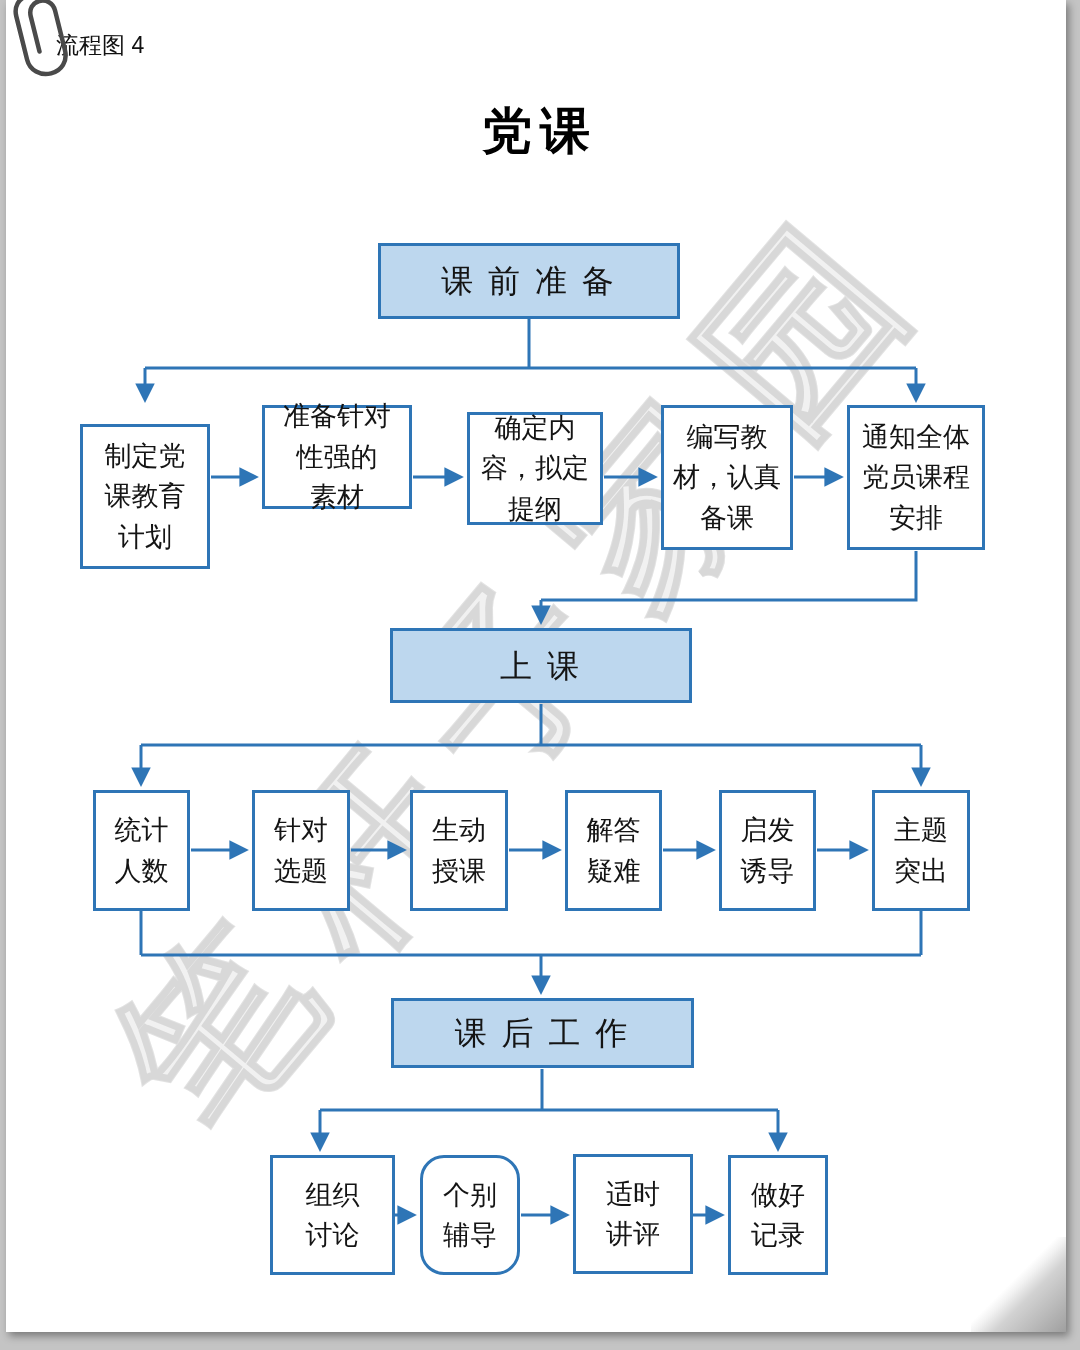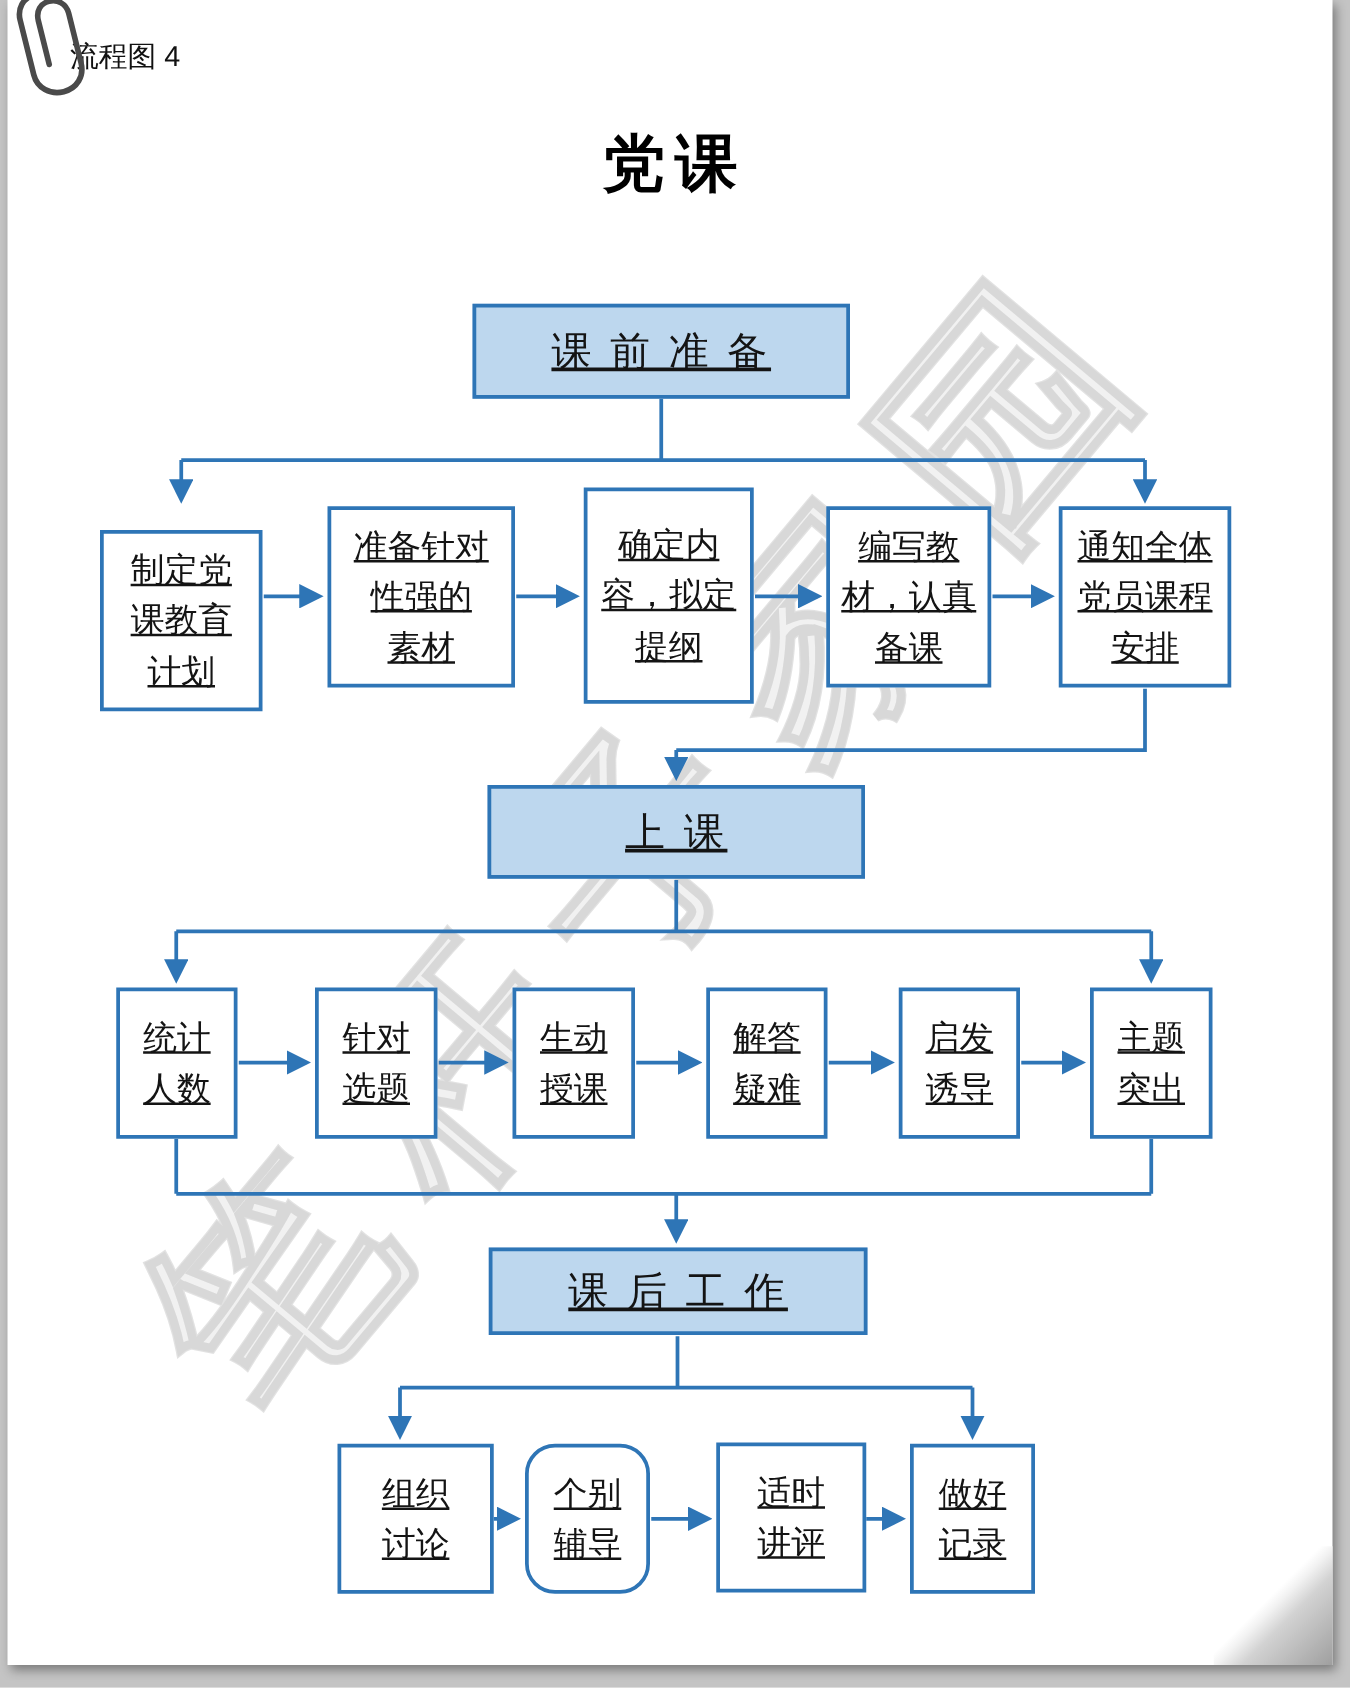--- a/index.html
+++ b/index.html
@@ -15,21 +15,21 @@
          font-size:50px;font-weight:bold;letter-spacing:8px;color:#000;z-index:3;
          font-family:"Liberation Serif","DejaVu Serif",serif;margin-top:16px;}
   #watermark{position:absolute;left:525px;top:665px;z-index:1;
          transform:translate(-50%,-50%) rotate(-50deg);
          font-size:185px;letter-spacing:42px;white-space:nowrap;
          color:rgba(170,170,170,0.16);-webkit-text-stroke:2px rgba(160,160,160,0.30);
          font-weight:bold;pointer-events:none;}
   #flow-svg{position:absolute;left:0;top:0;z-index:2;}
   .node{position:absolute;z-index:3;display:flex;align-items:center;justify-content:center;
         border:3px solid #2e75b6;background:#ffffff;color:#141414;
-        font-size:27px;line-height:1.5;text-align:center;white-space:pre-line;box-sizing:border-box;text-decoration:underline;}
+        font-size:27px;line-height:1.5;text-align:center;white-space:pre-line;box-sizing:border-box;}
   .stage{background:#bdd7ee;font-size:32px;letter-spacing:3px;}
 </style>
 </head>
 <body>
 
 <div id="canvas">
   <div id="sheet"></div>
 
   <div id="paperclip">
     <svg width="72" height="96" viewBox="0 0 72 96">
@@ -72,24 +72,24 @@
       <line x1="521" y1="1215" x2="566" y2="1215" marker-end="url(#ah)"></line>
       <line x1="674" y1="1215" x2="721" y2="1215" marker-end="url(#ah)"></line>
     </g>
   </svg>
 
   <div class="node stage" style="left:378px;top:243px;width:302px;height:76px;">课 前 准 备</div>
 
   <div class="node" style="left:80px;top:424px;width:130px;height:145px;">制定党
 课教育
 计划</div>
-  <div class="node" style="left:262px;top:405px;width:150px;height:145px;">准备针对
+  <div class="node" style="left:262px;top:405px;width:150px;height:104px;">准备针对
 性强的
 素材</div>
-  <div class="node" style="left:467px;top:390px;width:136px;height:173px;text-align:center;">确定内
+  <div class="node" style="left:467px;top:412px;width:136px;height:113px;text-align:center;">确定内
 容，拟定
 提纲</div>
   <div class="node" style="left:661px;top:405px;width:132px;height:145px;">编写教
 材，认真
 备课</div>
   <div class="node" style="left:847px;top:405px;width:138px;height:145px;">通知全体
 党员课程
 安排</div>
 
   <div class="node stage" style="left:390px;top:628px;width:302px;height:75px;">上 课</div>

